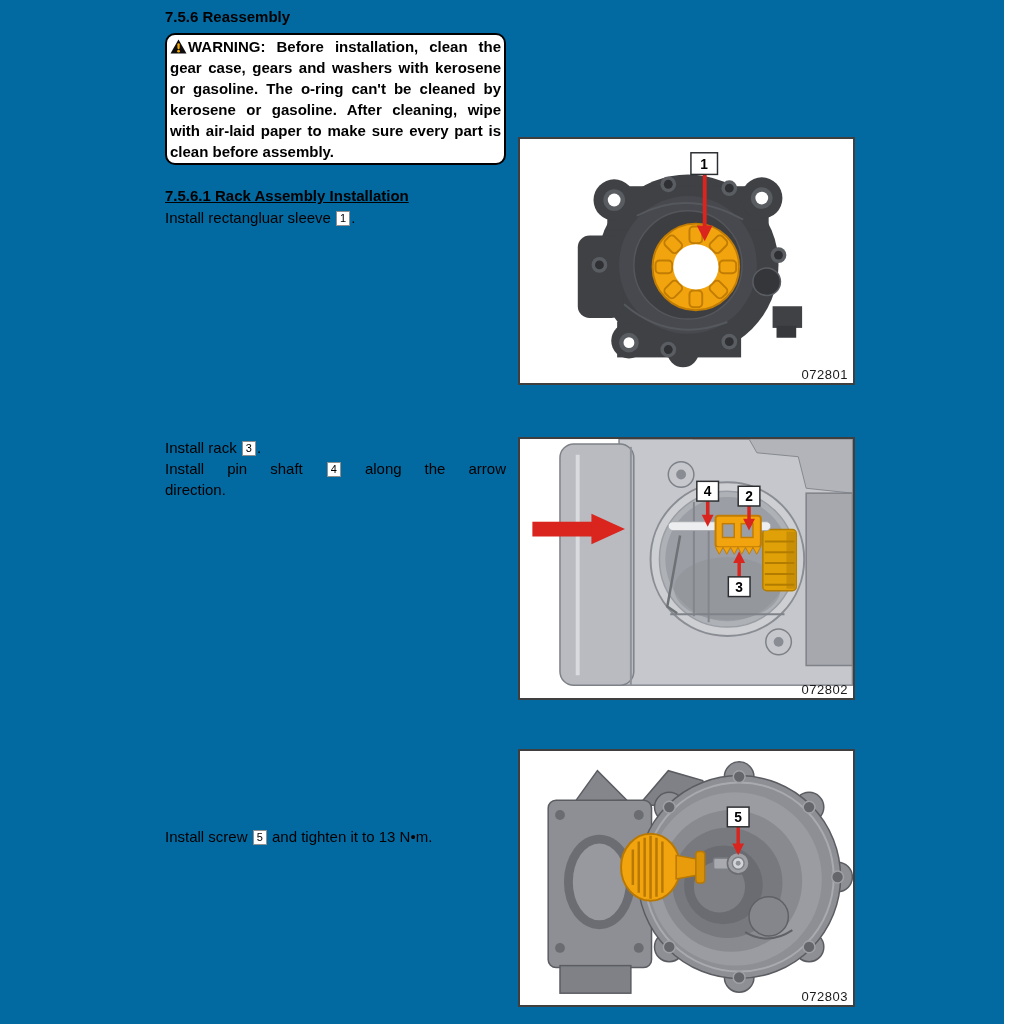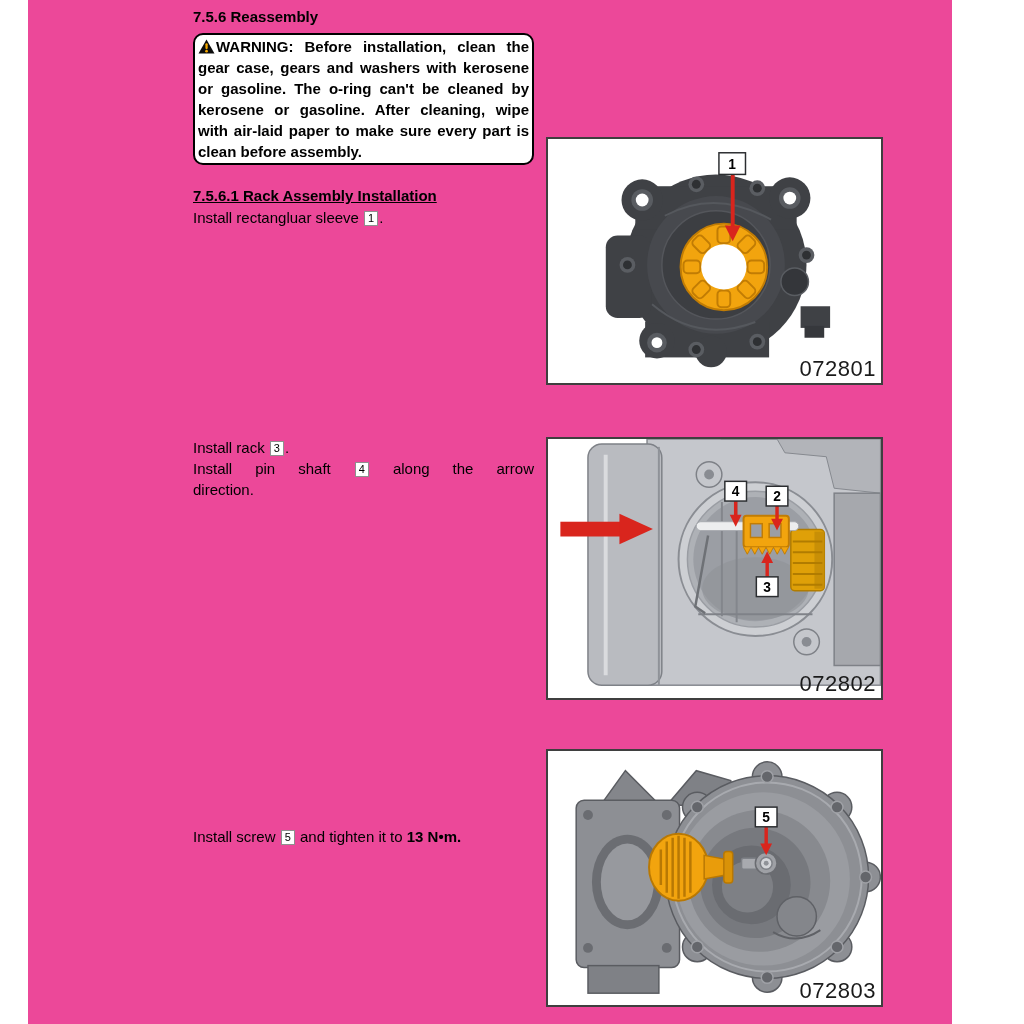--- a/index.html
+++ b/index.html
@@ -1,45 +1,45 @@
 <!DOCTYPE html>
 <html><head>
 <meta charset="utf-8">
 <style>
   * { margin:0; padding:0; box-sizing:border-box; }
   body { background:#ffffff; font-family:"Liberation Sans", sans-serif; color:#000; }
-  .page { position:relative; width:924px; height:1024px; background:#ec4899; overflow:hidden;margin-left:28px; }
+  .page { position:relative; width:1004px; height:1024px; background:#0369a1; overflow:hidden; }
 
   .h1 { position:absolute; left:165px; top:8px; font-size:15px; font-weight:bold; }
   .h2 { position:absolute; left:165px; top:187px; font-size:15px; font-weight:bold;text-decoration:underline; }
 
   .blackbox { position:absolute; left:165px; width:341px; border:2px solid #000;
               padding:1px 3px; font-size:15px; font-weight:bold; line-height:21px;
               text-align:justify; background:#fff; }
   .warning-box { top:33px;border-radius:10px; }
   .note-box { top:546px; }
 
   .warn-icon { display:inline-block; vertical-align:-2px; margin-right:1px; }
 
   .bodytext { position:absolute; left:165px; width:341px; font-size:15px; line-height:21px; }
   .sleeve-line { top:207px; }
   .mid-block  { top:437px; }
   .screw-line { top:826px; }
   .justify-last { text-align:justify; text-align-last:justify; }
 
   .ref { display:inline-block; border:1px solid #8f8f8f; background:#fff; padding:0 3px;
          margin:0 1px; font-size:11px; line-height:13px; vertical-align:1px; font-weight:normal; }
-  .b { font-weight:bold; }
+  .b { font-weight:normal; }
 
   .figure { position:absolute; left:518px; width:337px; border:2px solid #3f3f3f; background:#fff; }
   .fig1 { top:137px; height:248px; }
   .fig2 { top:437px; height:263px; }
   .fig3 { top:749px; height:258px; }
   .figure svg { display:block; width:100%; height:100%; }
-  .fig-num { position:absolute; right:5px; bottom:1px; font-size:22px; letter-spacing:0.5px; color:#1a1a1a; }
+  .fig-num { position:absolute; right:5px; bottom:1px; font-size:13px; letter-spacing:0.5px; color:#1a1a1a; }
 
   svg text.callout-num { font-family:"Liberation Sans", sans-serif; font-size:14px; font-weight:600;
                          fill:#000; text-anchor:middle; }
 </style>
 </head>
 <body>
 
 <div class="page">
 
   <div class="h1">7.5.6 Reassembly</div>

